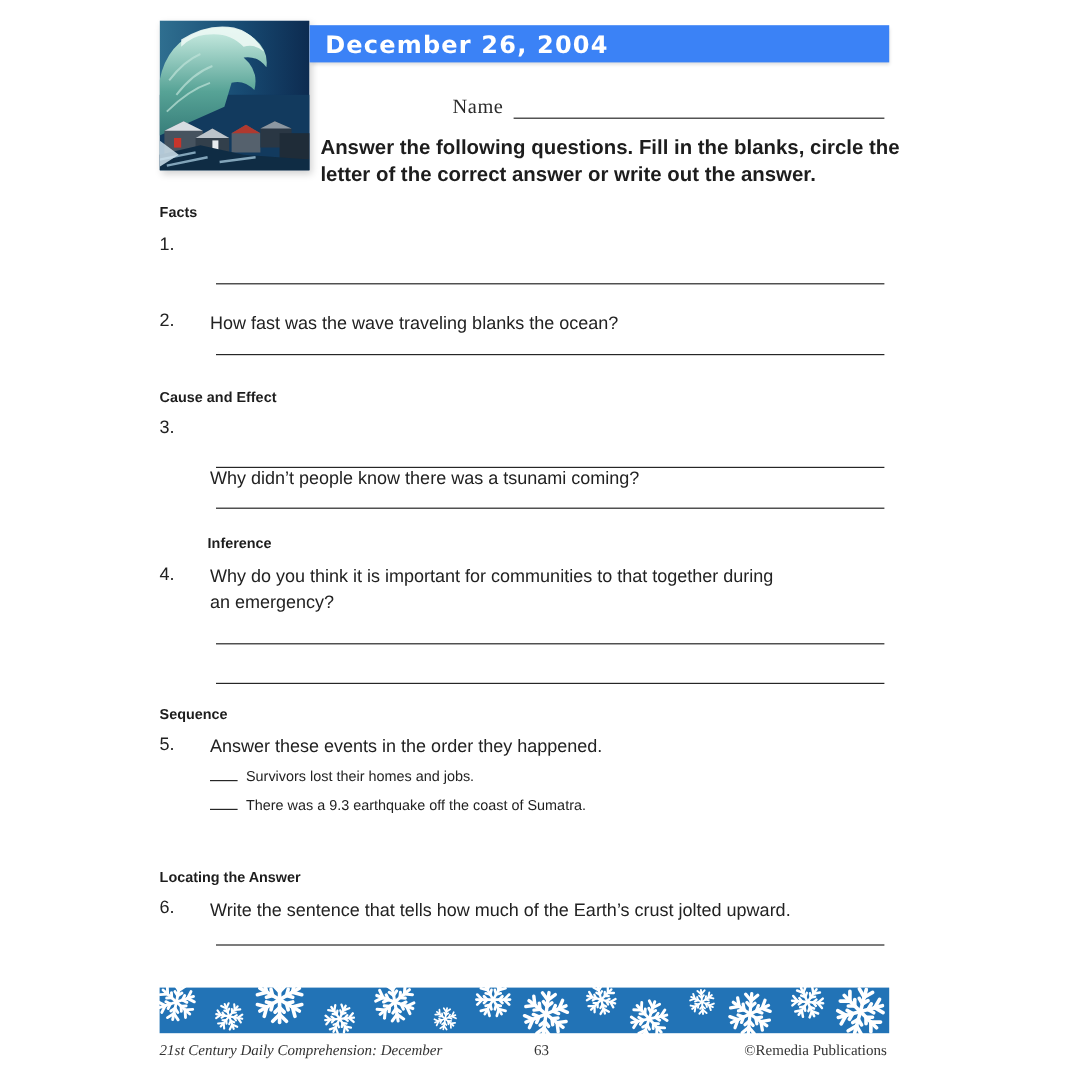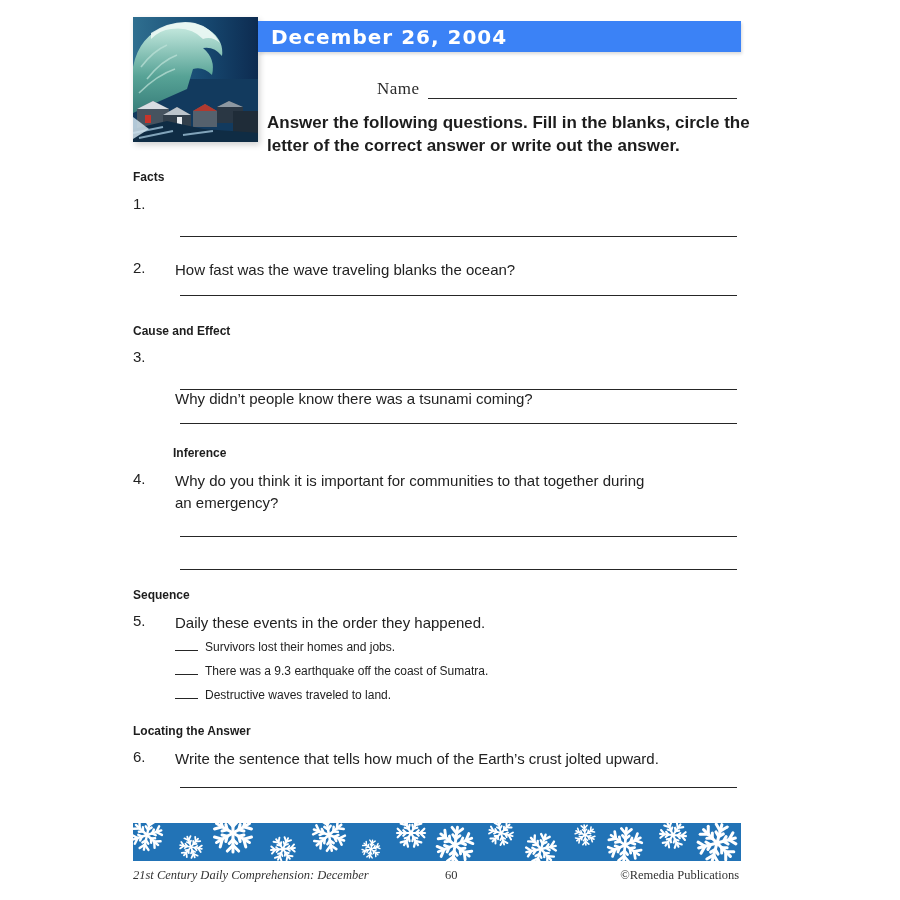--- a/index.html
+++ b/index.html
@@ -126,25 +126,24 @@
   <div class="abs qtext" style="top:470px;">
     <div>Why do you think it is important for communities to that together during</div>
     <div>an emergency?</div>
   </div>
   <div class="abs ans-line" style="top:536px;"></div>
   <div class="abs ans-line" style="top:569px;"></div>
 
   <div class="abs heading" style="top:588px;left:0;">Sequence</div>
 
   <div class="abs qnum" style="top:612px;">5.</div>
-  <div class="abs qtext" style="top:612px;">Daily these events in the order they happened.</div>
+  <div class="abs qtext" style="top:612px;">Answer these events in the order they happened.</div>
   <div class="abs seq-items" style="top:635px;">
     <span class="seq-item"><span class="blank"></span><span>Survivors lost their homes and jobs.</span></span>
     <span class="seq-item"><span class="blank"></span><span>There was a 9.3 earthquake off the coast of Sumatra.</span></span>
-    <span class="seq-item"><span class="blank"></span><span>Destructive waves traveled to land.</span></span>
   </div>
 
   <div class="abs heading" style="top:724px;left:0;">Locating the Answer</div>
 
   <div class="abs qnum" style="top:748px;">6.</div>
   <div class="abs qtext" style="top:748px;">Write the sentence that tells how much of the Earth’s crust jolted upward.</div>
   <div class="abs ans-line" style="top:787px;"></div>
 
   <div class="abs band">
     <svg viewBox="0 0 608 38">
@@ -179,17 +178,17 @@
         <use href="#flake" transform="translate(452,12) scale(1.0) rotate(55)"></use>
         <use href="#flake" transform="translate(492,22) scale(1.7) rotate(5)"></use>
         <use href="#flake" transform="translate(540,12) scale(1.3) rotate(35)"></use>
         <use href="#flake" transform="translate(584,20) scale(1.9) rotate(15)"></use>
       </g>
     </svg>
   </div>
 
   <div class="abs footer">
     <span class="f-left">21st Century Daily Comprehension: December</span>
-    <span class="f-center">60</span>
+    <span class="f-center">63</span>
     <span class="f-right">©Remedia Publications</span>
   </div>
 
 </div>
 
 </body></html>

